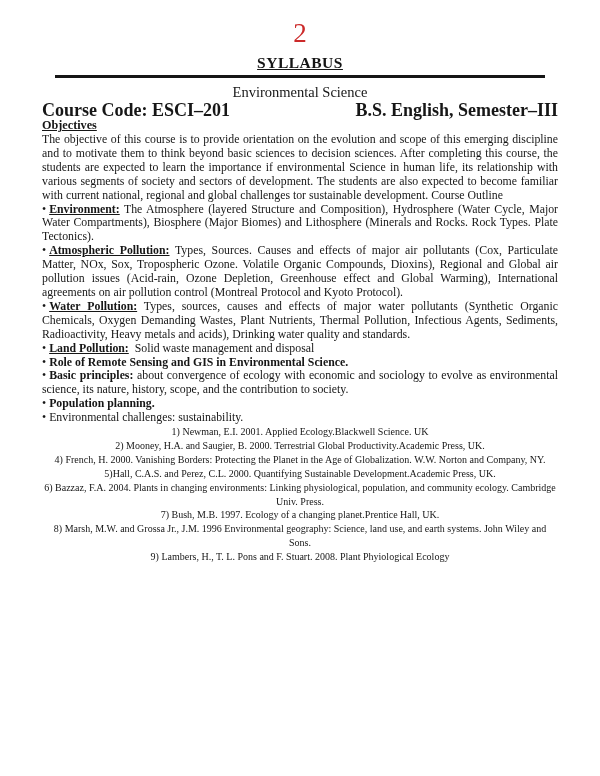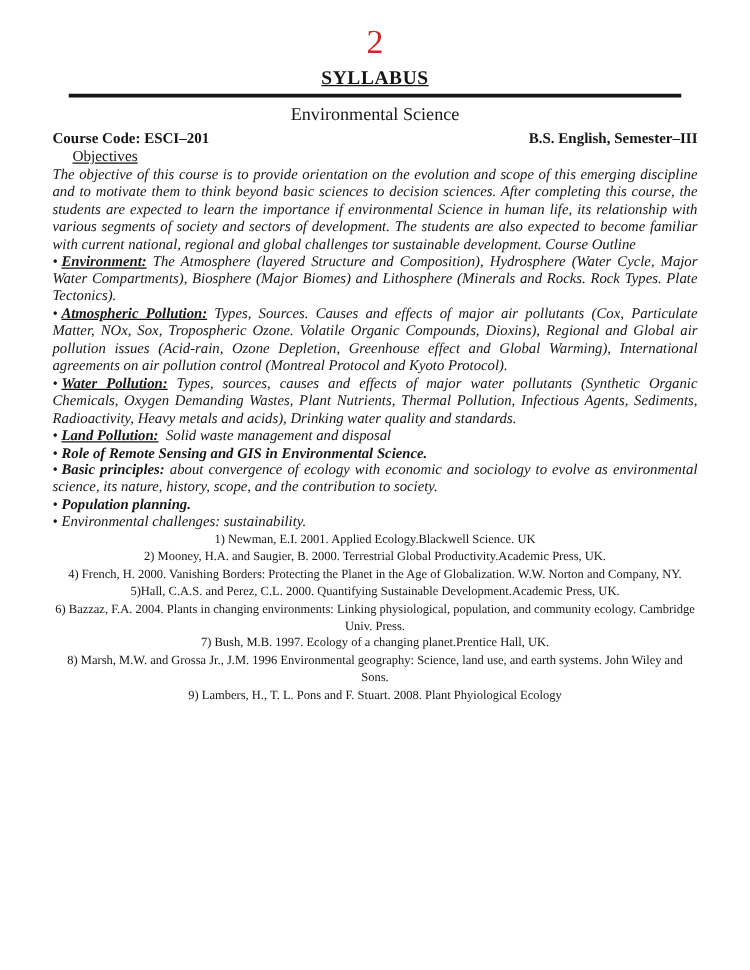--- a/index.html
+++ b/index.html
@@ -35,36 +35,34 @@
     text-align: center;
     font-weight: 400;
     font-size: 14.5px;
     line-height: 17px;
     margin-top: 6px;
   }
   .meta-row {
     display: flex;
     justify-content: space-between;
     font-weight: 700;
-    font-size: 12px;
+    font-size: 18px;
     line-height: 15px;
     margin-top: 2px;
   }
   .section-heading {
-    font-weight: 400;
+    font-weight: 700;
     font-size: 12.2px;
     line-height: 15px;
-    margin-left: 16px;
   }
   .u { text-decoration: underline; }
   .body-text {
     font-size: 11.8px;
     line-height: 13.9px;
     text-align: justify;
-    font-style: italic;
   }
   .b-label { font-weight: 700; }
   .bullet-mark { margin-right: 3px; }
   .books-heading {
     font-weight: 700;
     font-size: 12.2px;
     line-height: 15px;
     margin-top: 4px;
   }
   .book-line {

